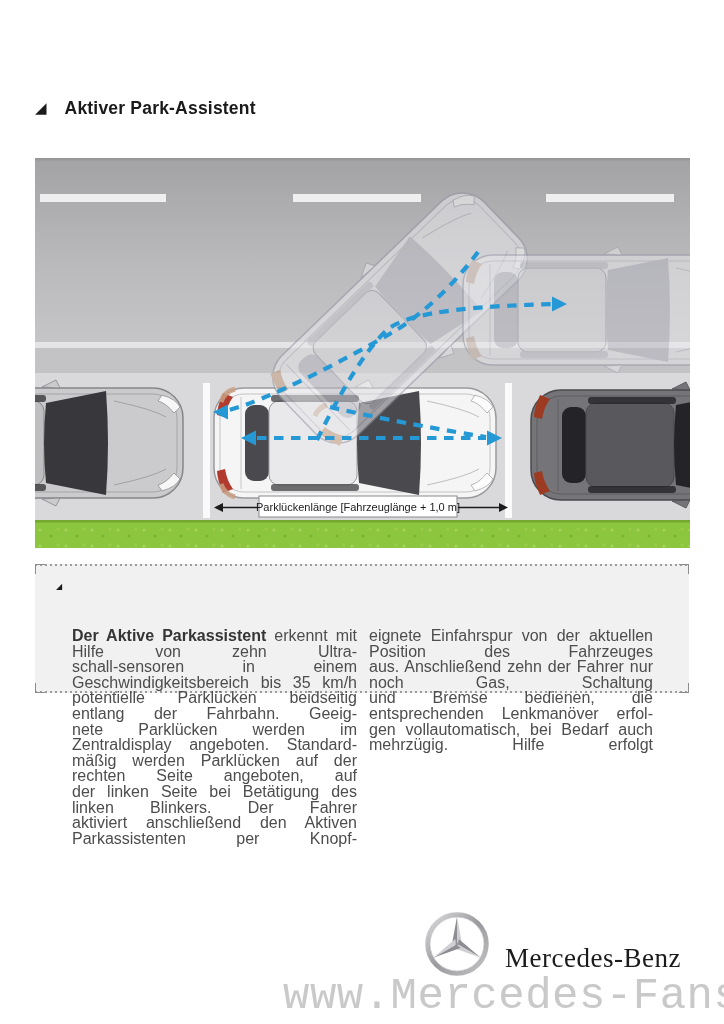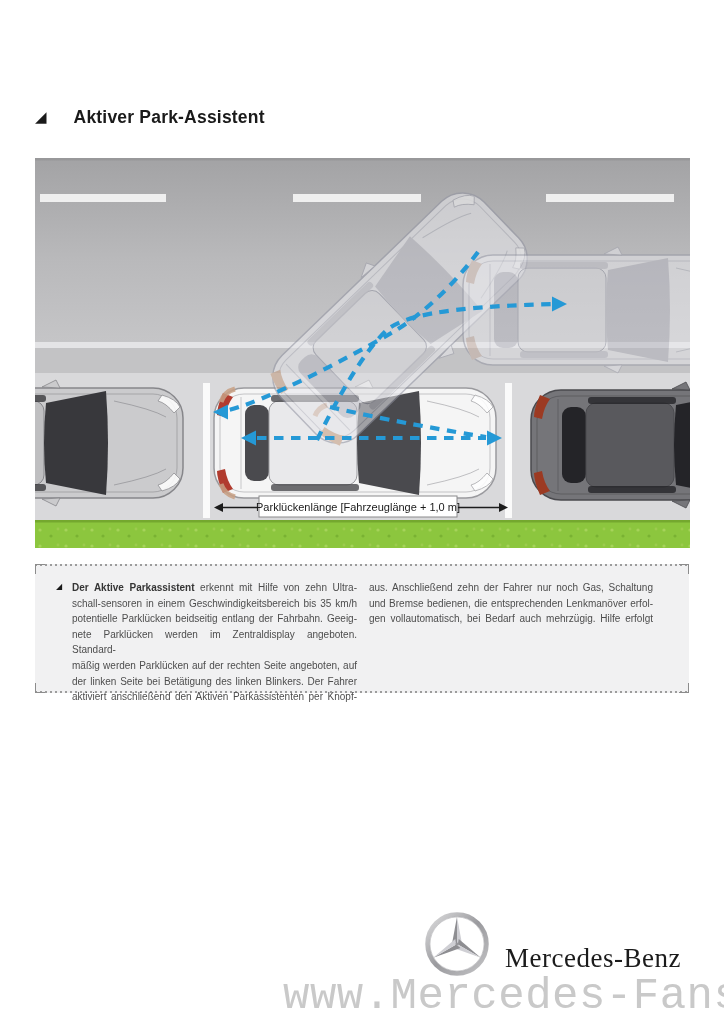--- a/index.html
+++ b/index.html
@@ -1,36 +1,36 @@
 <!DOCTYPE html>
 <html><head>
 <meta charset="utf-8">
 <style>
   html,body{margin:0;padding:0;background:#ffffff;}
   .page{position:relative;width:724px;height:1024px;background:#ffffff;overflow:hidden;
         font-family:"Liberation Sans",sans-serif;}
   
   .title-row{position:absolute;left:35px;top:90px;display:flex;align-items:center;gap:10px;}
   .title-marker{font-size:15px;line-height:15px;color:#1a1a1a;transform:translateY(-1px);}
-  .page-title{font-size:17.5px;font-weight:700;color:#1a1a1a;letter-spacing:.2px;margin:17px;}
+  .page-title{font-size:17.5px;font-weight:700;color:#1a1a1a;letter-spacing:.2px;margin:8px;}
   
   .diagram{position:absolute;left:35px;top:158px;width:655px;height:390px;}
   
   .caption{position:absolute;left:35px;top:564px;width:654px;height:129px;background:#f1f1f2;}
   .dotrule{position:absolute;left:0;right:0;height:2px;
            background:repeating-linear-gradient(90deg,#9c9c9c 0 2px,transparent 2px 5px);}
   .dotrule.top{top:0;} .dotrule.bot{bottom:0;}
   .cb{position:absolute;width:9px;height:9px;}
   .cb.tl{left:0;top:0;border-left:1.5px solid #8c8c8c;border-top:1.5px solid #8c8c8c;}
   .cb.tr{right:0;top:0;border-right:1.5px solid #8c8c8c;border-top:1.5px solid #8c8c8c;}
   .cb.bl{left:0;bottom:0;border-left:1.5px solid #8c8c8c;border-bottom:1.5px solid #8c8c8c;}
   .cb.br{right:0;bottom:0;border-right:1.5px solid #8c8c8c;border-bottom:1.5px solid #8c8c8c;}
   .caption-inner{position:relative;display:flex;gap:12px;padding:16px 36px 0 37px;}
   .cap-bullet{position:absolute;left:21px;top:18px;font-size:8px;color:#1a1a1a;}
-  .cap-col{width:285px;font-size:10px;line-height:15.6px;color:#4d4d4d;}
+  .cap-col{width:285px;font-size:16px;line-height:15.6px;color:#4d4d4d;margin-top:48px;}
   .cap-col.col2{width:284px;}
   .cap-line{text-align:justify;text-align-last:justify;white-space:normal;}
   .col2 .cap-line.last{text-align-last:left;}
   .cap-line strong{color:#353535;font-weight:700;}
   
   .brand-row{position:absolute;left:423px;top:910px;display:flex;align-items:center;}
   .brand-text{font-family:"Liberation Serif",serif;font-size:27px;color:#1b1b1b;
               margin-left:14px;letter-spacing:.5px;margin-top:28px;}
   .watermark{position:absolute;left:283px;top:971px;font-family:Liberation Mono, monospace;
              font-size:44px;color:#c9c9c9;letter-spacing:.5px;white-space:nowrap;}
@@ -152,20 +152,21 @@
       <div class="cap-col col1">
           <div class="cap-line"><strong>Der Aktive Parkassistent</strong> erkennt mit Hilfe von zehn Ultra-</div>
           <div class="cap-line">schall-sensoren in einem Geschwindigkeitsbereich bis 35 km/h</div>
           <div class="cap-line">potentielle Parklücken beidseitig entlang der Fahrbahn. Geeig-</div>
           <div class="cap-line">nete Parklücken werden im Zentraldisplay angeboten. Standard-</div>
           <div class="cap-line">mäßig werden Parklücken auf der rechten Seite angeboten, auf</div>
           <div class="cap-line">der linken Seite bei Betätigung des linken Blinkers. Der Fahrer</div>
           <div class="cap-line last">aktiviert anschließend den Aktiven Parkassistenten per Knopf-</div>
         </div>
       <div class="cap-col col2">
+          <div class="cap-line">eignete Einfahrspur von der aktuellen Position des Fahrzeuges</div>
           <div class="cap-line">aus. Anschließend zehn der Fahrer nur noch Gas, Schaltung</div>
           <div class="cap-line">und Bremse bedienen, die entsprechenden Lenkmanöver erfol-</div>
           <div class="cap-line">gen vollautomatisch, bei Bedarf auch mehrzügig. Hilfe erfolgt</div>
         </div>
     </div>
   </div>
 
   <div class="brand-row">
     <svg width="68" height="68" viewBox="-34 -34 68 68">
       <defs>

